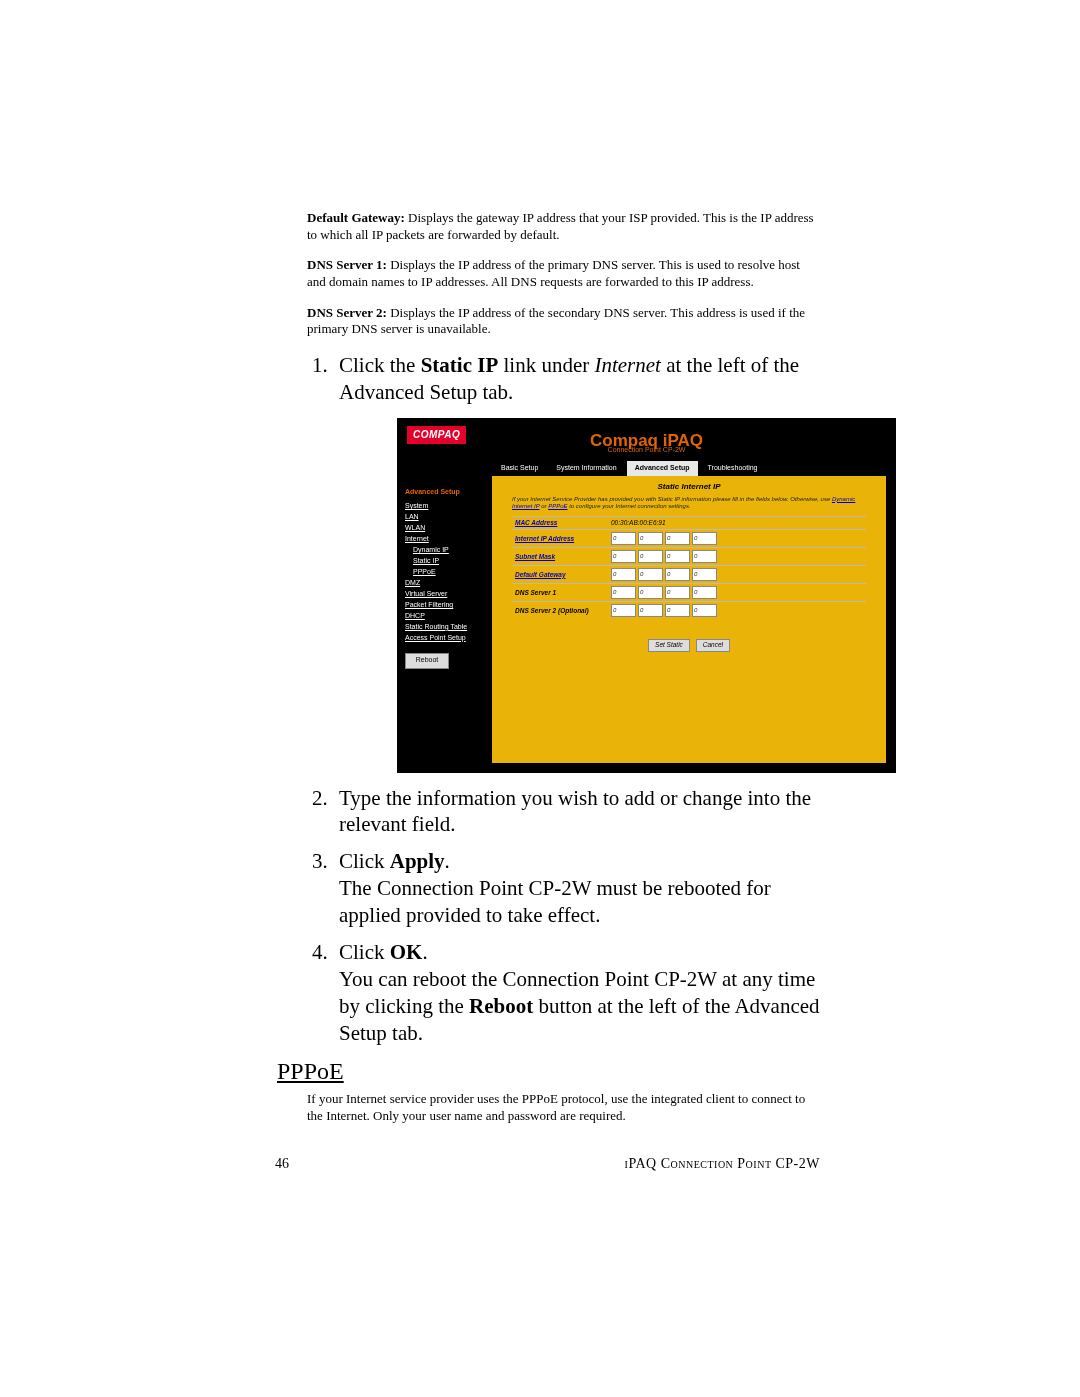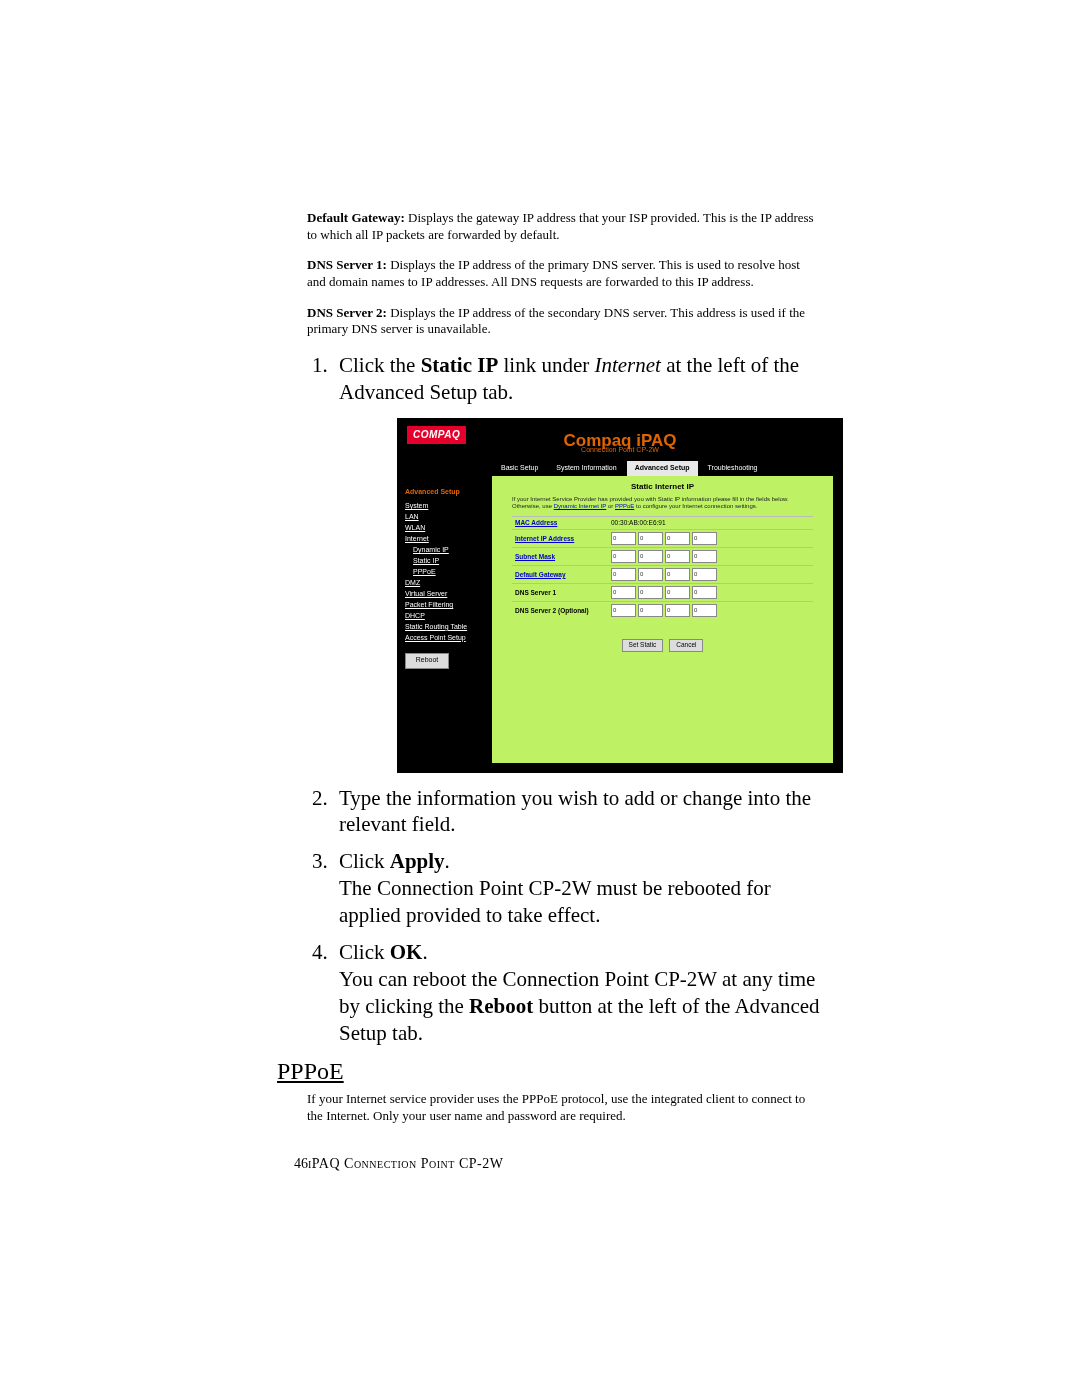--- a/index.html
+++ b/index.html
@@ -40,34 +40,34 @@
   }
   ol.steps > li { margin-bottom: 10px; padding-left: 6px; }
   .underline-heading {
     font-size: 24px;
     margin-top: 12px;
     margin-bottom: 6px;
     text-decoration: underline;
   }
   .footer {
     position: absolute;
-    left: 294px; right: 260px; bottom: 225px;
+    left: 275px; right: 260px; bottom: 225px;
     font-size: 14px;
     display: flex;
-    justify-content: flex-start;
+    justify-content: space-between;
     color: #000;
   }
   .footer .right { font-variant: small-caps; letter-spacing: 0.5px; }
 
   
   .shot-wrap {
     margin: 12px 0 12px 58px;
   }
   .shot {
-    width: 446px;
+    width: 499px;
     height: 355px;
     background: #000;
     position: relative;
     font-family: Arial, Helvetica, sans-serif;
   }
   .shot .logo {
     position: absolute; left: 10px; top: 8px;
     background: #e4002b; color: #fff;
     font-weight: bold; font-style: italic;
     font-size: 10px; padding: 3px 6px;
@@ -105,21 +105,22 @@
   .shot .side .shead { color: #e06400; font-weight: bold; margin-bottom: 6px; font-size: 7px; }
   .shot .side a { color: #fff; text-decoration: underline; display: block; margin: 2px 0; }
   .shot .side .sub { margin-left: 8px; }
   .shot .side .reboot {
     margin-top: 10px; width: 42px; height: 14px;
     background: #ddd; border: 1px solid #888; color: #000;
     font-size: 7px; text-align: center; line-height: 12px;
   }
   .shot .content {
     position: absolute; left: 95px; right: 10px; top: 58px; bottom: 10px;
-    background: #bef264;
+    background: #eab308;
+    font-style: italic;
   }
   .shot .content .chead {
     text-align: center; font-weight: bold; font-size: 8px;
     padding: 6px 0 4px 0; color: #000;
   }
   .shot .content .note {
     font-size: 6px; color: #222; padding: 0 20px 6px 20px;
     line-height: 1.2;
   }
   .shot .content .note .lnk { color: #0000cc; text-decoration: underline; }

